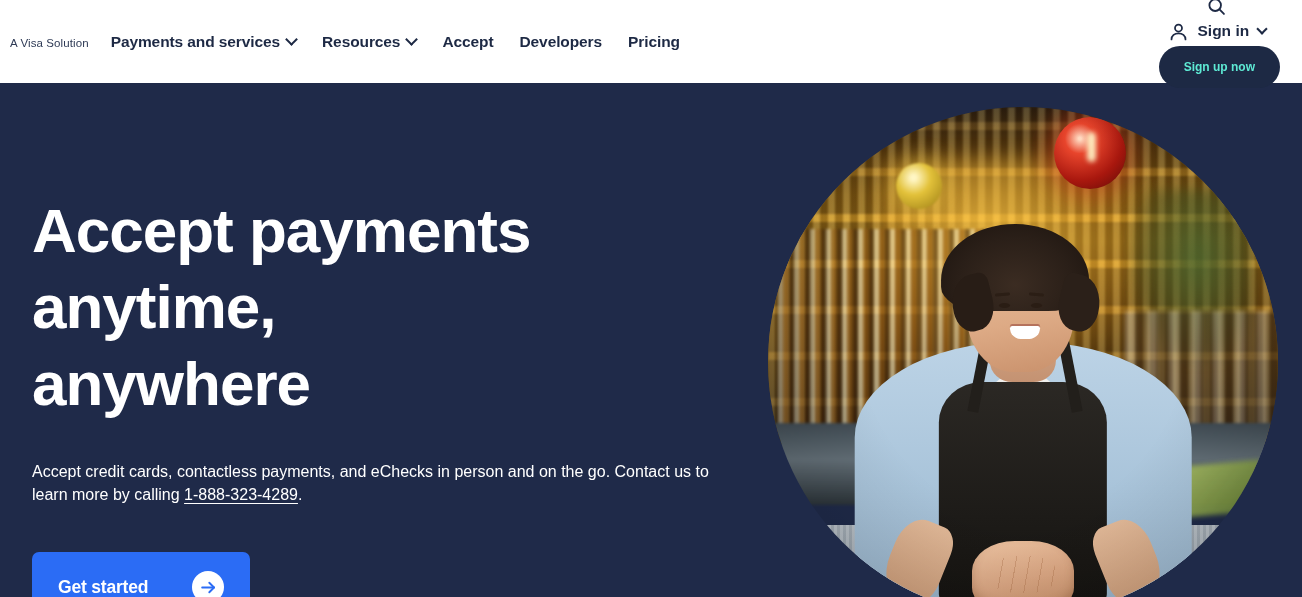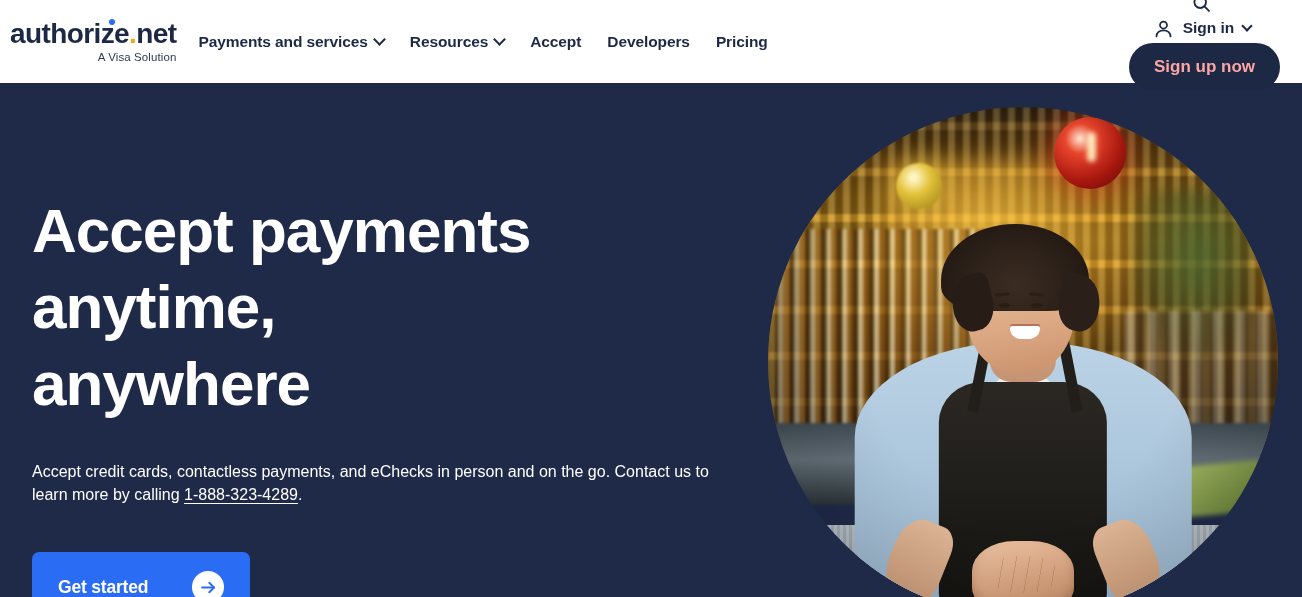--- a/index.html
+++ b/index.html
@@ -68,22 +68,22 @@
     display:flex; align-items:center; justify-content:center;
     cursor:pointer; color:#1d2944;
   }
   .signin {
     display:flex; align-items:center; gap:9px;
     font-size:15.5px; font-weight:bold; color:#1d2944;
     cursor:pointer;
   }
   .signin .chev { width:8px; height:8px; }
   .signup-btn {
-    background:#1d2944; color:#fca5a5;
-    font-size:17px; font-weight:bold;
+    background:#1d2944; color:#5eead4;
+    font-size:12px; font-weight:bold;
     border:none; border-radius:28px;
     padding:14px 25px;
     cursor:pointer; white-space:nowrap;
     margin-left:5px;
     font-family:"Liberation Sans", sans-serif;
   }
 
   
   .hero {
     position:absolute; top:83px; left:0;
@@ -348,21 +348,20 @@
   }
 </style>
 </head>
 <body>
 
 <div class="page">
 
   <div class="header">
 
     <div class="logo-block">
-      <div class="logo-main"><span>authorize</span><span class="dot-orange">.</span><span>net</span><span class="logo-tick"></span></div>
       <div class="logo-sub">A Visa Solution</div>
     </div>
 
     <nav class="nav">
       <div class="nav-item">
         <span>Payments and services</span>
         <span class="chev"></span>
       </div>
       <div class="nav-item">
         <span>Resources</span>

